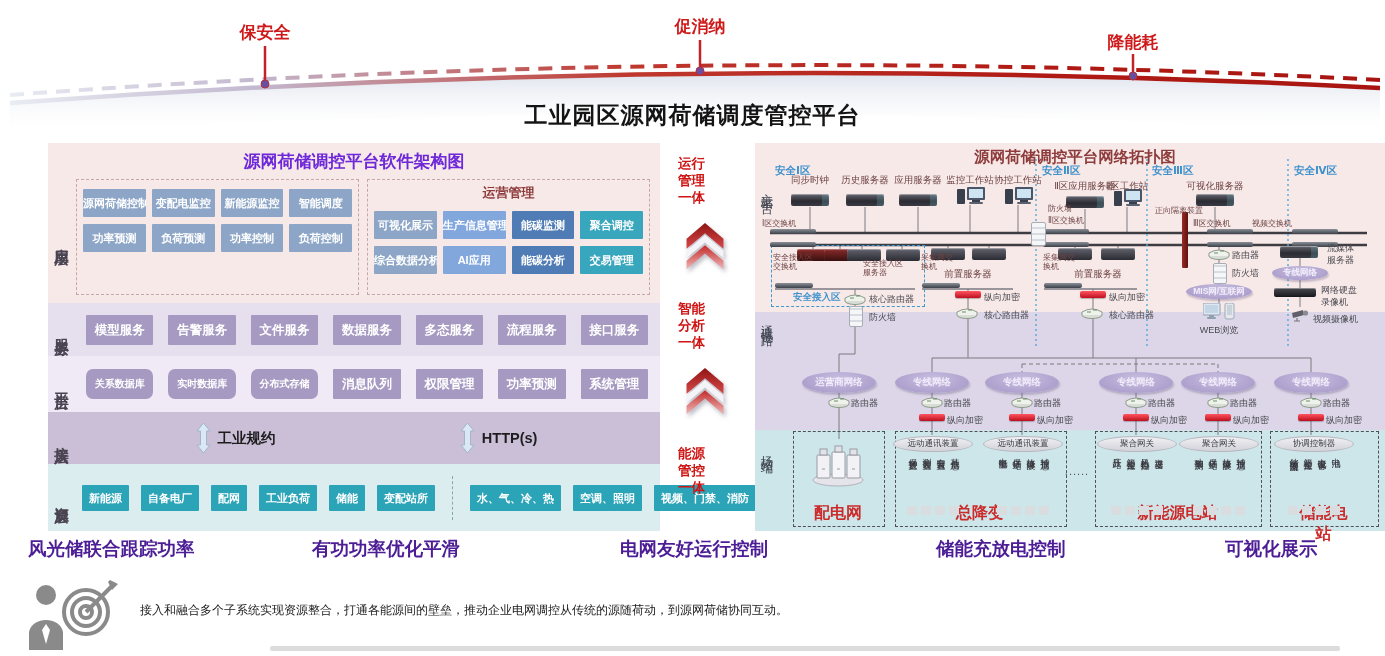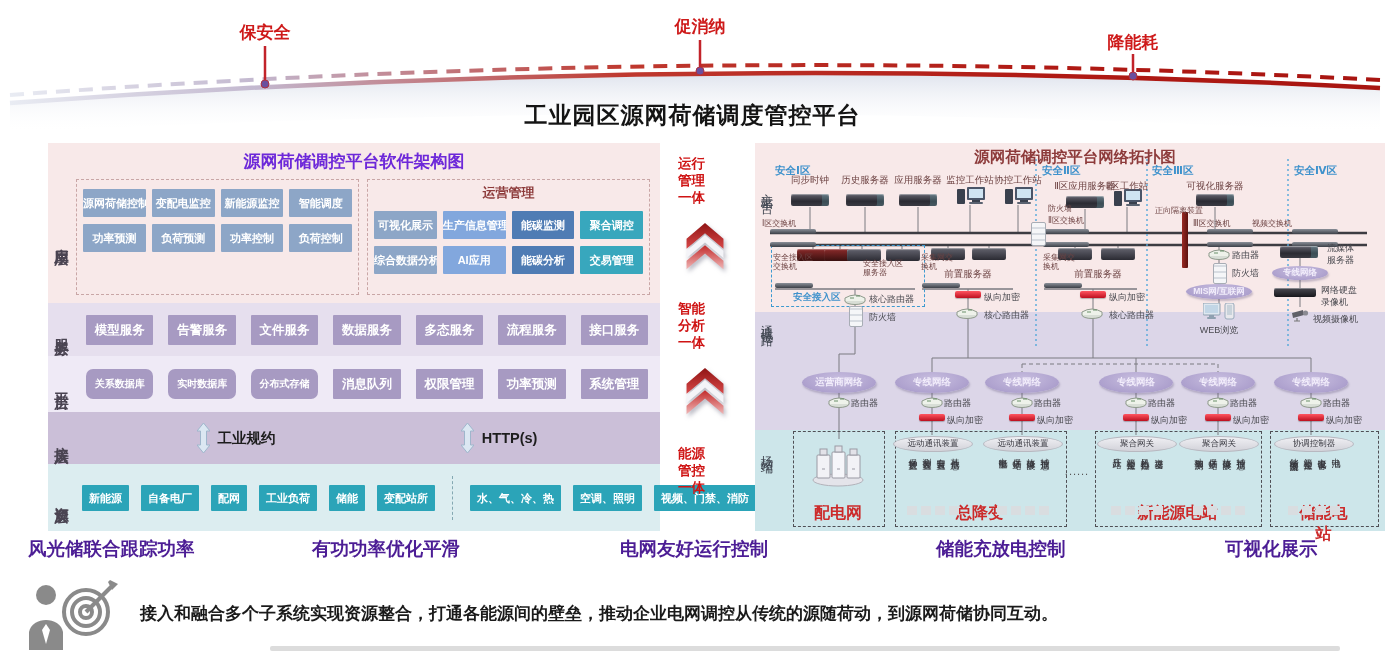--- a/index.html
+++ b/index.html
@@ -80,21 +80,21 @@
   .gov{position:absolute;border-radius:50%;background:linear-gradient(#f0f0f4,#d2d2d9);border:1px solid #b8b8c0;
        color:#3c3c44;display:flex;align-items:center;justify-content:center;font-size:8.5px;z-index:4;}
   .stbox{position:absolute;border:1.5px dashed #4f4f55;z-index:3;}
   .stname{position:absolute;color:#cc2b2b;font-weight:bold;font-size:16px;z-index:5;}
   .accbox{position:absolute;border:1.5px dashed #3d9ad0;z-index:2;}
   .vitem{position:absolute;writing-mode:vertical-rl;text-orientation:upright;font-size:9px;
          color:#35353b;width:13px;line-height:12px;height:62px;letter-spacing:1px;z-index:5;}
   .vitem::after{content:"";position:absolute;left:1px;bottom:-2px;width:10px;height:9px;background:#d9dde0;}
   
   .hl{position:absolute;top:536px;font-size:18.5px;font-weight:bold;color:#4c1d95;white-space:nowrap;}
-  .desc{position:absolute;left:140px;top:602px;width:1180px;font-size:17px;font-weight:700;color:#1a1a1a;}
+  .desc{position:absolute;left:140px;top:602px;width:1180px;font-size:12px;font-weight:400;color:#1a1a1a;}
   .desc-bar{position:absolute;left:270px;top:646px;width:1070px;height:5px;background:#dcdcdc;border-radius:2px;}
   .goal-icon{position:absolute;left:26px;top:580px;}
 </style>
 </head>
 <body>
 
 <div class="canvas">
 
   <svg class="arc" width="1385" height="135" viewBox="0 0 1385 135">
     <defs>

